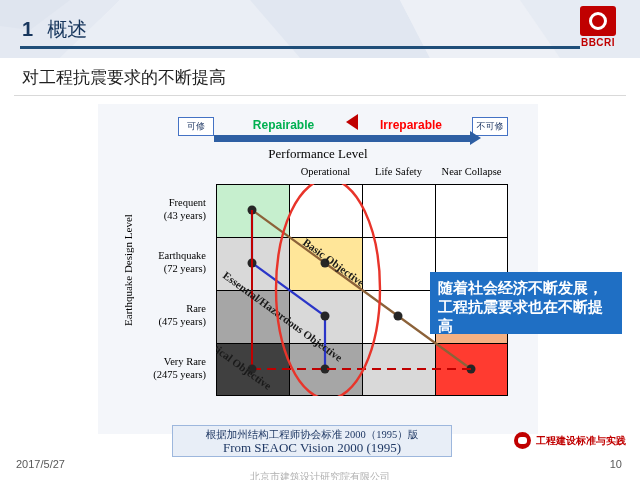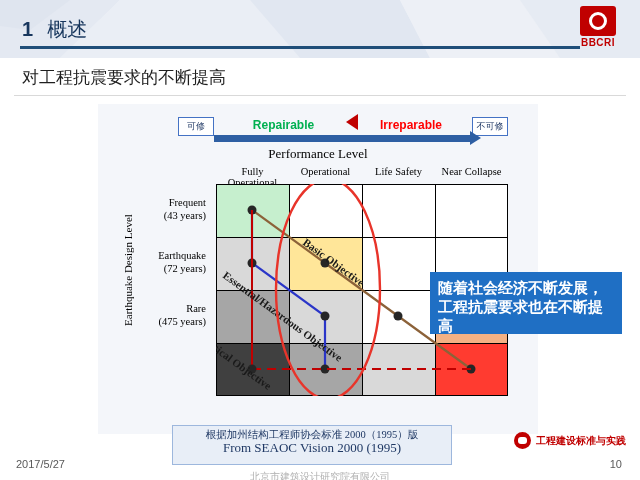--- a/index.html
+++ b/index.html
@@ -118,21 +118,21 @@
     font-family:"Liberation Serif", serif;font-size:11px;text-align:center;color:#000;
   }
   
   #callout{
     position:absolute;left:430px;top:272px;width:192px;height:62px;
     background:#1f6fc4;color:#ffffff;font-size:15px;line-height:19px;
     padding:6px 8px;box-sizing:border-box;font-weight:bold;
   }
   
   #source{
-    position:absolute;left:172px;top:425px;width:280px;height:40px;
+    position:absolute;left:172px;top:425px;width:280px;height:32px;
     background:#e8eef7;border:1px solid #9db7dd;box-sizing:border-box;
     text-align:center;color:#1f3864;font-family:"Liberation Serif", serif;
   }
   #source-l1{font-size:10.5px;line-height:14px;padding-top:2px;}
   #source-l2{font-size:13px;line-height:12px;}
   
   #footer-date{
     position:absolute;left:16px;top:458px;font-size:11px;color:#595959;
   }
   #footer-page{
@@ -191,38 +191,41 @@
     <div id="bar-wrap">
       <div id="bar-left-lab">可修</div>
       <div id="bar-repairable">Repairable</div>
       <div id="bar-irreparable">Irreparable</div>
       <div id="bar-right-lab">不可修</div>
       <div id="bar-blue"></div>
       <div id="bar-arrow-r"></div>
       <div id="bar-arrow-l"></div>
     </div>
 
-    <div class="colhead" style="left:118px;width:73px;">Fully Operational</div>
     <div class="colhead" style="left:191px;width:73px;">Operational</div>
     <div class="colhead" style="left:264px;width:73px;">Life Safety</div>
     <div class="colhead" style="left:337px;width:73px;">Near Collapse</div>
 
     <div id="ydesc">Earthquake Design Level</div>
 
     <div class="rowlab" style="left:12px;top:92px;">
       <span>Frequent</span><br>
       <span>(43 years)</span>
     </div>
     <div class="rowlab" style="left:12px;top:145px;">
       <span>Earthquake</span><br>
       <span>(72 years)</span>
     </div>
     <div class="rowlab" style="left:12px;top:198px;">
       <span>Rare</span><br>
       <span>(475 years)</span>
+    </div>
+    <div class="rowlab" style="left:12px;top:251px;">
+      <span>Very Rare</span><br>
+      <span>(2475 years)</span>
     </div>
 
     <svg id="matrix" style="position:absolute;left:118px;top:80px;" width="292" height="212">
 
       <rect x="0" y="0" width="73" height="53" fill="#c6efce"></rect>
       <rect x="73" y="0" width="73" height="53" fill="#ffffff"></rect>
       <rect x="146" y="0" width="73" height="53" fill="#ffffff"></rect>
       <rect x="219" y="0" width="73" height="53" fill="#ffffff"></rect>
 
       <rect x="0" y="53" width="73" height="53" fill="#d9d9d9"></rect>

